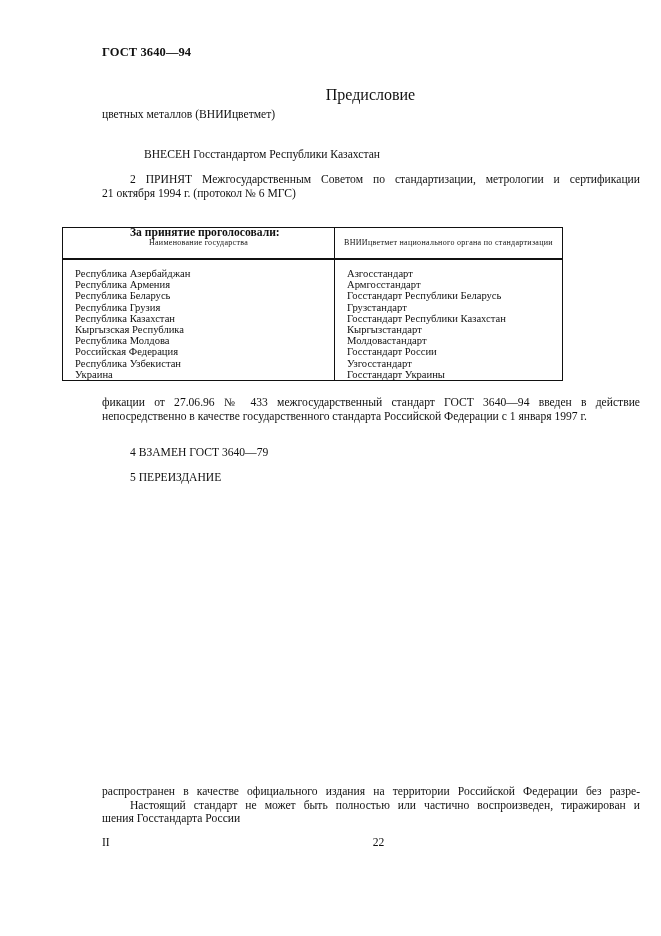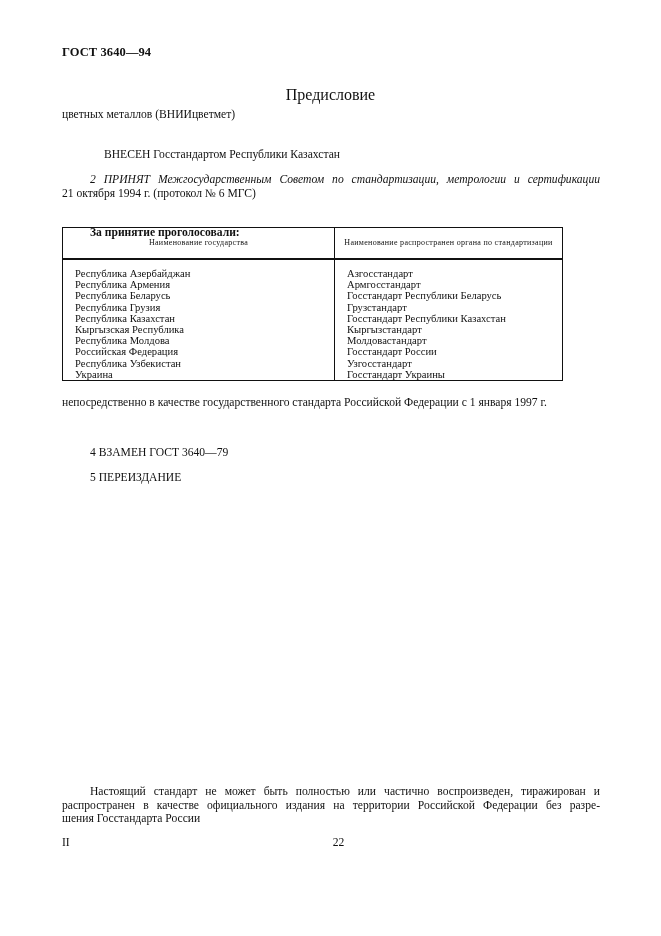--- a/index.html
+++ b/index.html
@@ -1,21 +1,21 @@
 <!DOCTYPE html>
 <html><head>
 <meta charset="utf-8">
 <style>
   html, body { margin: 0; padding: 0; background: #ffffff; }
   body {
     width: 661px; height: 936px; position: relative; overflow: hidden;
     font-family: "Liberation Serif", "DejaVu Serif", serif;
     color: #111111;
   }
-  .abs { position: absolute; }
+  .abs { position: absolute; margin-left: 40px; }
   .doc-code { left: 62px; top: 45px; font-size: 12.5px; font-weight: bold; letter-spacing: 0.1px; }
   .title { left: 0; width: 661px; top: 86px; text-align: center; font-size: 16px; }
   .para { left: 62px; width: 538px; font-size: 11.6px; line-height: 13.5px; text-align: justify; }
   .line { white-space: nowrap; }
   .justify-line { text-align: justify; text-align-last: justify; }
 
   table.voters {
     position: absolute; left: 62px; top: 227px; width: 501px; height: 154px;
     border-collapse: collapse; font-size: 10.6px; line-height: 11.2px;
   }
@@ -37,31 +37,31 @@
 
 <div class="abs title">Предисловие</div>
 
 <div class="abs para" style="top:108px;">
   <div class="line">цветных металлов (ВНИИцветмет)</div>
 </div>
 
 <div class="abs para" style="top:148px; padding-left:42px; width:496px;">ВНЕСЕН Госстандартом Республики Казахстан</div>
 
 <div class="abs para" style="top:173px;">
-  <div class="justify-line" style="padding-left:28px;font-style:italic;">2 ПРИНЯТ Межгосударственным Советом по стандартизации, метрологии и сертификации</div>
+  <div class="justify-line" style="padding-left:28px;">2 ПРИНЯТ Межгосударственным Советом по стандартизации, метрологии и сертификации</div>
   <div class="line">21 октября 1994 г. (протокол № 6 МГС)</div>
 </div>
 
 <div class="abs para" style="top:226px; padding-left:28px; width:510px;font-weight:bold;">За принятие проголосовали:</div>
 
 <table class="voters">
   <thead>
     <tr>
       <th class="c1">Наименование государства</th>
-      <th>Наименование распространен органа по стандартизации</th>
+      <th>ВНИИцветмет национального органа по стандартизации</th>
     </tr>
   </thead>
   <tbody>
     <tr>
       <td>
         <div>Республика Азербайджан</div>
         <div>Республика Армения</div>
         <div>Республика Беларусь</div>
         <div>Республика Грузия</div>
         <div>Республика Казахстан</div>
@@ -81,26 +81,27 @@
         <div>Молдовастандарт</div>
         <div>Госстандарт России</div>
         <div>Узгосстандарт</div>
         <div>Госстандарт Украины</div>
       </td>
     </tr>
   </tbody>
 </table>
 
 <div class="abs para" style="top:396px;">
+  <div class="justify-line">фикации от 27.06.96 № 433 межгосударственный стандарт ГОСТ 3640—94 введен в действие</div>
   <div class="line">непосредственно в качестве государственного стандарта Российской Федерации с 1 января 1997 г.</div>
 </div>
 
 <div class="abs para" style="top:446px; padding-left:28px; width:510px;">4 ВЗАМЕН ГОСТ 3640—79</div>
 <div class="abs para" style="top:471px; padding-left:28px; width:510px;">5 ПЕРЕИЗДАНИЕ</div>
 
 <div class="abs para" style="top:785px;">
+  <div class="justify-line">распространен в качестве официального издания на территории Российской Федерации без разре-</div>
   <div class="justify-line" style="padding-left:28px;">Настоящий стандарт не может быть полностью или частично воспроизведен, тиражирован и</div>
-  <div class="justify-line">распространен в качестве официального издания на территории Российской Федерации без разре-</div>
   <div class="line">шения Госстандарта России</div>
 </div>
 
 <div class="abs footer-center">22</div>
 <div class="abs footer-left">II</div>
 
 </body></html>

